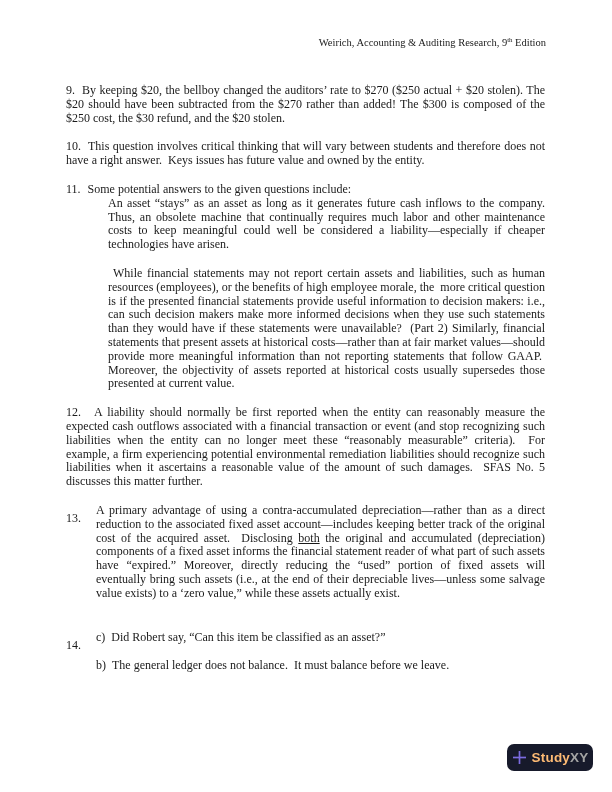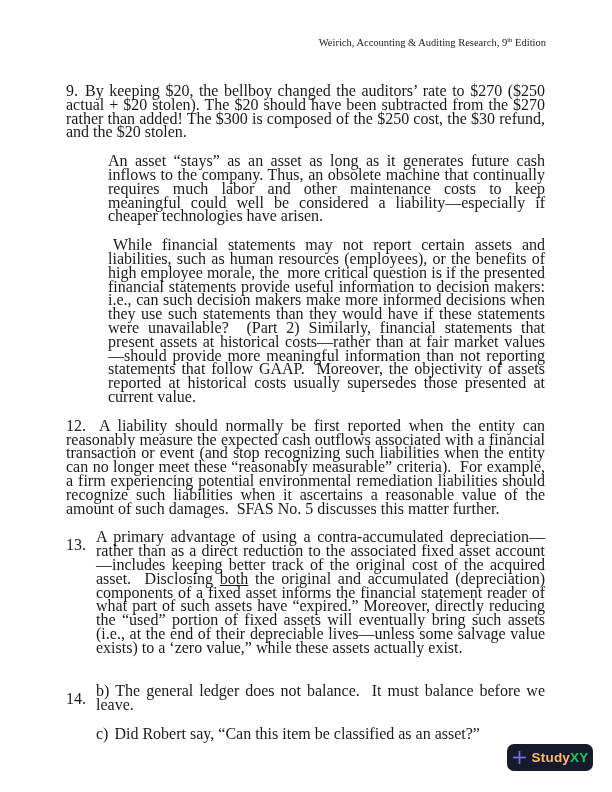--- a/index.html
+++ b/index.html
@@ -19,21 +19,21 @@
     font-size: 10.5px;
     line-height: 12px;
     white-space: nowrap;
   }
   .header sup { font-size: 6.8px; vertical-align: super; line-height: 0; }
   .content {
     position: absolute;
     top: 84px;
     left: 66px;
     width: 479px;
-    font-size: 16px;
+    font-size: 12px;
     line-height: 13.8px;
     text-align: justify;
   }
   .content p { margin: 0 0 15px 0; }
   .num { margin-right: 7px; }
   .num-wide { margin-right: 13px; }
   .intro { margin-bottom: 0 !important; }
   .sub-indent { margin-left: 42px !important; }
   .lead-space { text-indent: 5px; }
   .hang { position: relative; padding-left: 30px; }
@@ -52,45 +52,47 @@
     background: #171a2b;
     border-radius: 7px;
     display: flex;
     align-items: center;
     justify-content: center;
     font-family: "Liberation Sans", "DejaVu Sans", sans-serif;
   }
   .watermark .plus-wrap { display: flex; align-items: center; margin-right: 5px; }
   .watermark .brand { font-size: 13.5px; font-weight: bold; letter-spacing: 0.2px; white-space: nowrap; }
   .watermark .study { color: #fdba74; }
-  .watermark .xy { color: #22c55e; }
+  .watermark .xy { color: #a3a3a3; }
 </style>
 </head>
 <body>
 
 <div class="page">
 
   <div class="header"><span>Weirich, Accounting &amp; Auditing Research, 9</span><sup>th</sup><span> Edition</span></div>
 
   <div class="content">
 
     <p><span class="num">9.</span><span>By keeping $20, the bellboy changed the auditors’ rate to $270 ($250 actual + $20 stolen). The $20 should have been subtracted from the $270 rather than added! The $300 is composed of the $250 cost, the $30 refund, and the $20 stolen.</span></p>
 
+    <p><span class="num">10.</span><span>This question involves critical thinking that will vary between students and therefore does not have a right answer.&nbsp; Keys issues has future value and owned by the entity.</span></p>
 
+    <p class="intro"><span class="num">11.</span><span>Some potential answers to the given questions include:</span></p>
     <p class="sub-indent">An asset “stays” as an asset as long as it generates future cash inflows to the company. Thus, an obsolete machine that continually requires much labor and other maintenance costs to keep meaningful could well be considered a liability—especially if cheaper technologies have arisen.</p>
     <p class="sub-indent lead-space">While financial statements may not report certain assets and liabilities, such as human resources (employees), or the benefits of high employee morale, the&nbsp; more critical question is if the presented financial statements provide useful information to decision makers: i.e., can such decision makers make more informed decisions when they use such statements than they would have if these statements were unavailable?&nbsp; (Part 2) Similarly, financial statements that present assets at historical costs—rather than at fair market values—should provide more meaningful information than not reporting statements that follow GAAP.&nbsp; Moreover, the objectivity of assets reported at historical costs usually supersedes those presented at current value.</p>
 
     <p><span class="num num-wide">12.</span><span>A liability should normally be first reported when the entity can reasonably measure the expected cash outflows associated with a financial transaction or event (and stop recognizing such liabilities when the entity can no longer meet these “reasonably measurable” criteria).&nbsp; For example, a firm experiencing potential environmental remediation liabilities should recognize such liabilities when it ascertains a reasonable value of the amount of such damages.&nbsp; SFAS No. 5 discusses this matter further.</span></p>
 
     <p class="hang pre14"><span class="hang-num">13.</span><span>A primary advantage of using a contra-accumulated depreciation—rather than as a direct reduction to the associated fixed asset account—includes keeping better track of the original cost of the acquired asset.&nbsp; Disclosing </span><span class="underline">both</span><span> the original and accumulated (depreciation) components of a fixed asset informs the financial statement reader of what part of such assets have “expired.” Moreover, directly reducing the “used” portion of fixed assets will eventually bring such assets (i.e., at the end of their depreciable lives—unless some salvage value exists) to a ‘zero value,” while these assets actually exist.</span></p>
 
     <div class="item14">
       <span class="hang-num">14.</span>
+      <p><span class="sub-label">c)</span><span>Did Robert say, “Can this item be classified as an asset?”</span></p>
       <p><span class="sub-label">b)</span><span>The general ledger does not balance.&nbsp; It must balance before we leave.</span></p>
-      <p><span class="sub-label">c)</span><span>Did Robert say, “Can this item be classified as an asset?”</span></p>
     </div>
 
   </div>
 
   <div class="watermark">
     <span class="plus-wrap">
       <svg width="15" height="15" viewBox="0 0 15 15" aria-hidden="true">
         <line x1="7.5" y1="1" x2="7.5" y2="14" stroke="#7b6ce0" stroke-width="1.7"></line>
         <line x1="1" y1="7.5" x2="14" y2="7.5" stroke="#7b6ce0" stroke-width="1.7"></line>
       </svg>

